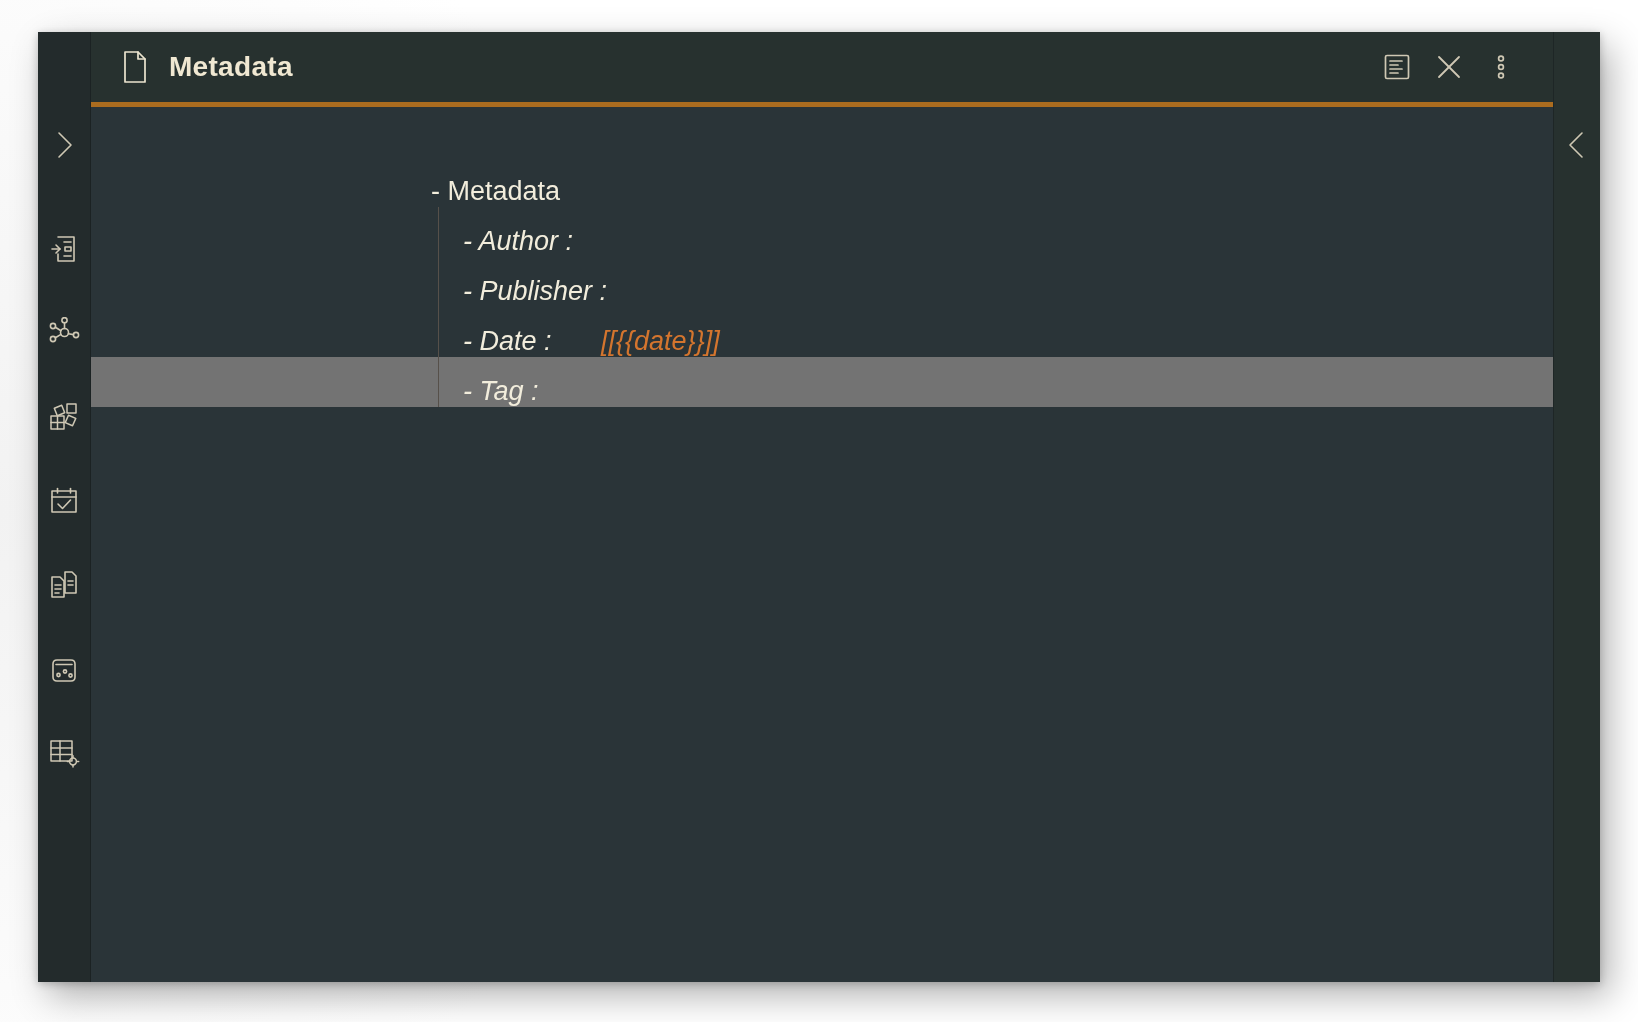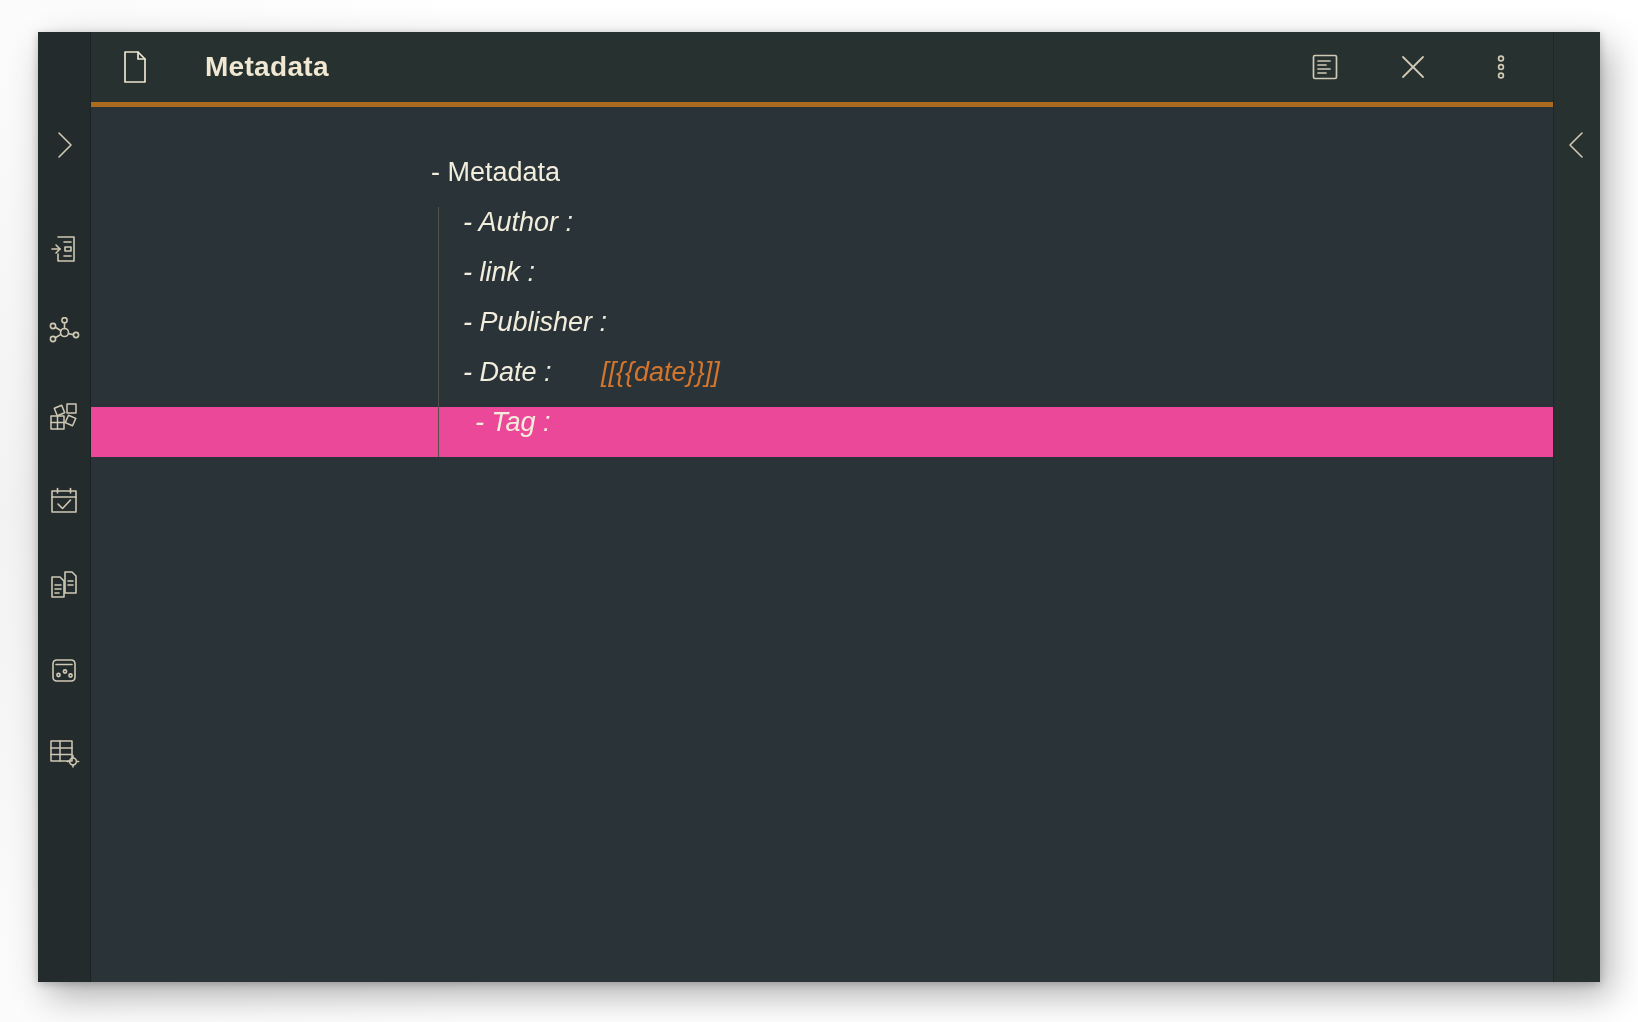--- a/index.html
+++ b/index.html
@@ -69,21 +69,20 @@
 
   
   #header {
     height: 70px;
     flex: 0 0 70px;
     background: #27312f;
     display: flex;
     align-items: center;
     padding: 0 26px 0 30px;
     box-sizing: border-box;
-    gap: 36px;
   }
   #doc-icon { color: #ece4cf; display: flex; align-items: center; margin-right: 20px; }
   #title {
     color: #f0e8d2;
     font-size: 28px;
     font-weight: bold;
     letter-spacing: 0.3px;
     white-space: nowrap;
   }
   #header-spacer { flex: 1 1 auto; }
@@ -111,24 +110,24 @@
   #outline {
     position: absolute;
     left: 0;
     top: 50px;
     width: 100%;
   }
   .row {
     position: relative;
     height: 50px;
     display: flex;
-    align-items: flex-start;
+    align-items: flex-end;
     box-sizing: border-box;
   }
-  .row.highlight { background: #ec4899; padding-left: 12px; }
+  .row.highlight { background: #737373; }
   .row .indent-guide {
     position: absolute;
     left: 347px;
     top: 0;
     bottom: 0;
     width: 1px;
     background: #56504a;
   }
   .row-text {
     position: relative;
@@ -299,24 +298,20 @@
 
           <div class="row lvl1">
             <span class="row-text">- Metadata</span>
           </div>
 
           <div class="row lvl2">
             <span class="indent-guide"></span>
             <span class="row-text">- Author :</span>
           </div>
 
-          <div class="row lvl2">
-            <span class="indent-guide"></span>
-            <span class="row-text">- link :</span>
-          </div>
 
           <div class="row lvl2">
             <span class="indent-guide"></span>
             <span class="row-text">- Publisher :</span>
           </div>
 
           <div class="row lvl2">
             <span class="indent-guide"></span>
             <span class="row-text"><span>- Date : </span><span class="tmpl">[[{{date}}]]</span></span>
           </div>

